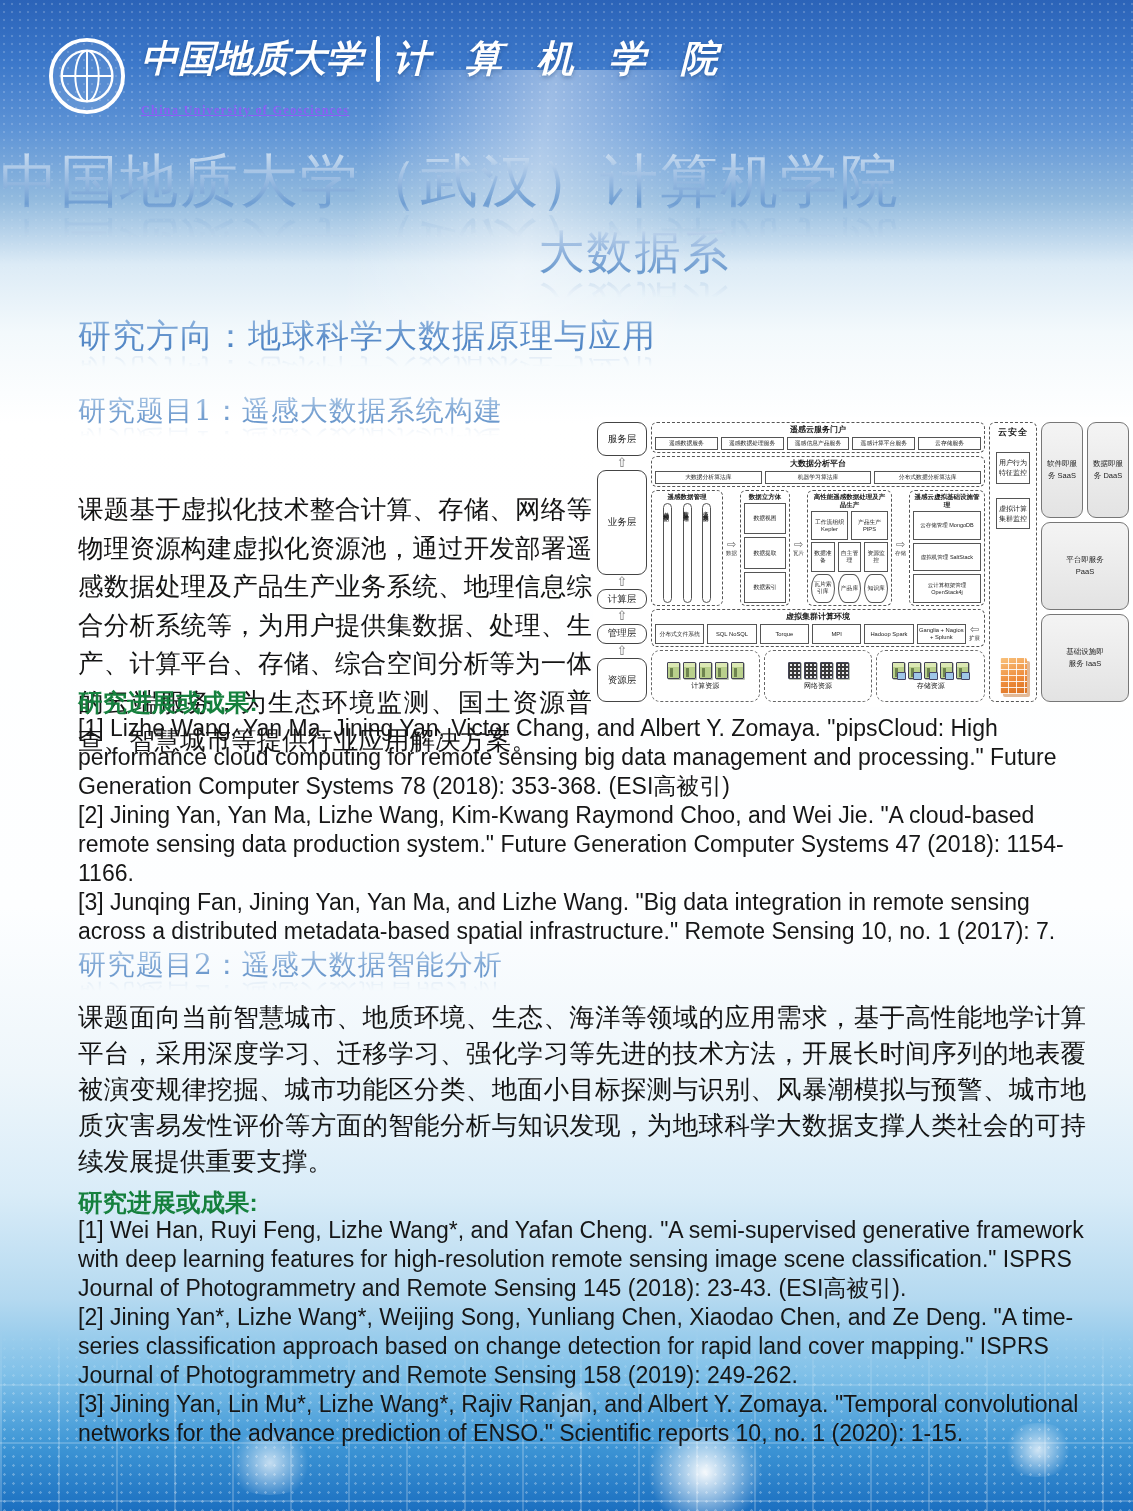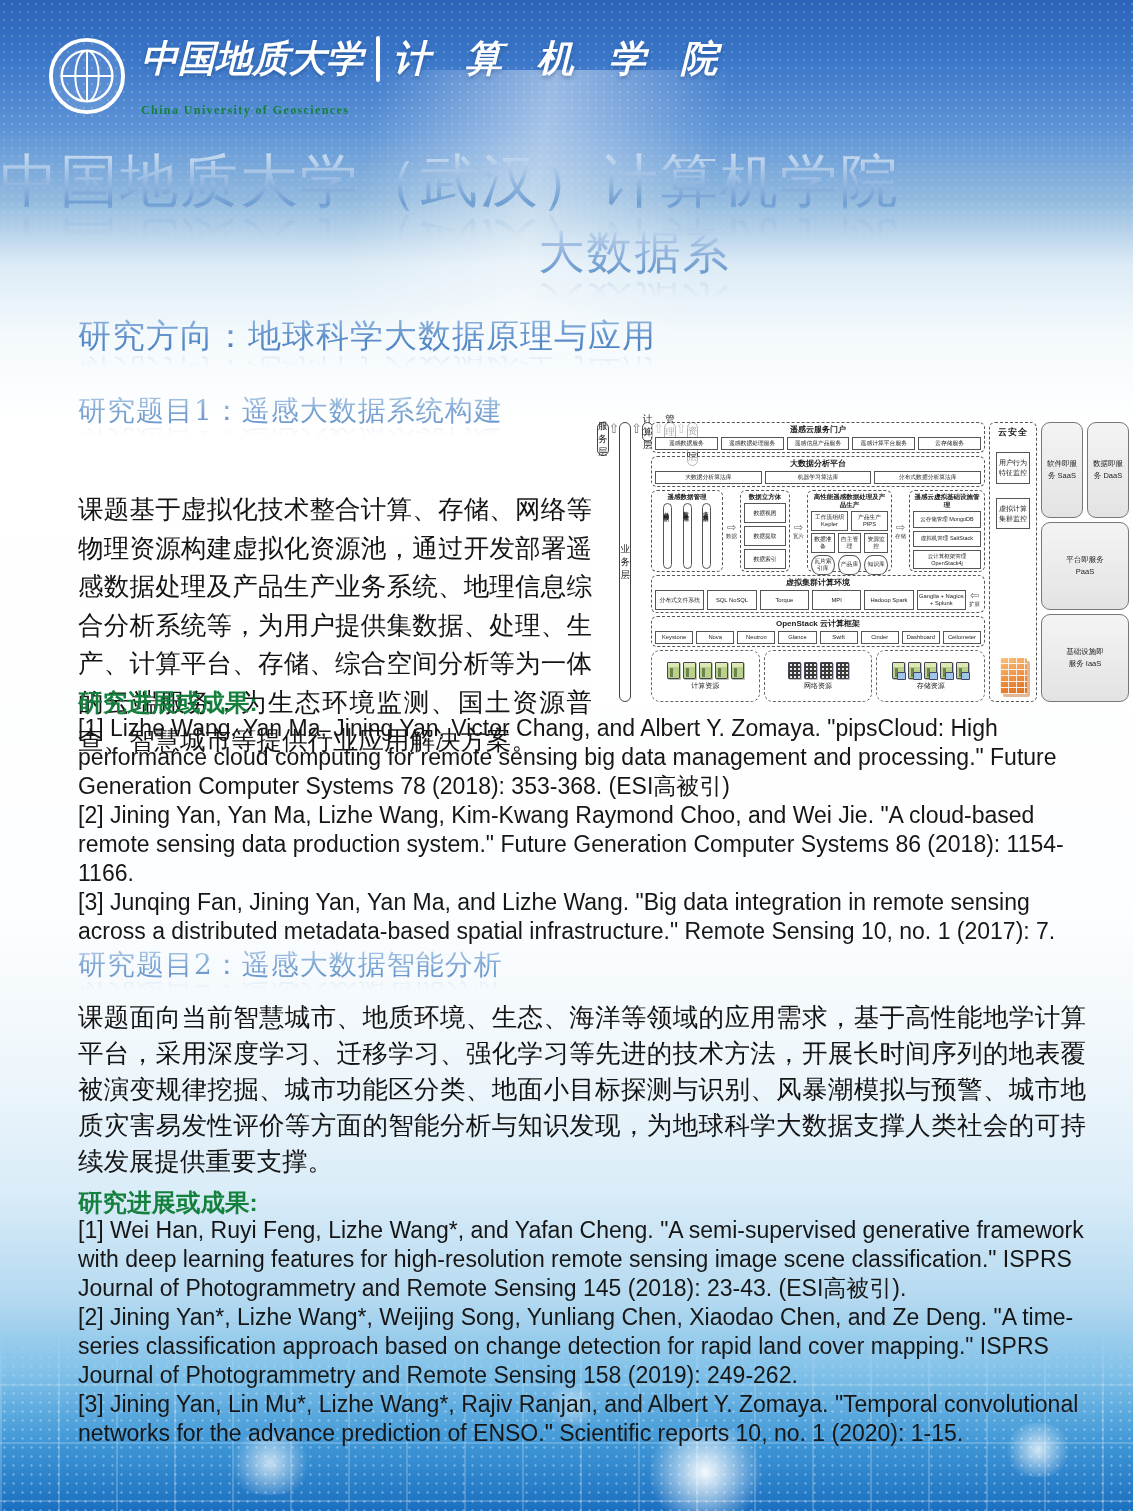--- a/index.html
+++ b/index.html
@@ -39,22 +39,22 @@
   .g4 { width:64px; height:40px; left:540px; bottom:86px; opacity:.55; }
 
   
   .logo-row { position:absolute; left:48px; top:34px; display:flex; align-items:center; gap:15px; }
   .emblem { width:78px; height:78px; flex:0 0 auto; }
   .logo-cn-row { display:flex; align-items:center; gap:13px; color:#fff;
     font-family:"DejaVu Serif","Liberation Serif",serif; font-style:italic; font-weight:bold;
     font-size:37px; text-shadow:0 2px 4px rgba(0,40,90,.35); white-space:nowrap; }
   .logo-divider { width:4px; height:46px; background:#fff; border-radius:2px; }
   .logo-school { letter-spacing:11px; }
-  .logo-en { color:#15803d; font-size:12px; font-weight:bold; letter-spacing:1.4px; margin-top:19px;
-    font-family:"Liberation Serif","DejaVu Serif",serif; }
+  .logo-en { color:#8b5cf6; font-size:12px; font-weight:bold; letter-spacing:1.4px; margin-top:19px;
+    font-family:"Liberation Serif","DejaVu Serif",serif;text-decoration:underline; }
 
   
   .grad-text { font-family:"DejaVu Serif","Liberation Serif",serif; font-weight:400;
     -webkit-background-clip:text; background-clip:text; color:transparent; }
   .main-title { position:absolute; left:0; right:0; top:143px; 
     font-size:58px; letter-spacing:2px;
     background-image:linear-gradient(180deg,#d9e7f5 0%,#9cbde2 45%,#6f9ed2 78%,#b7cfe9 100%);
     -webkit-box-reflect:below -16px linear-gradient(transparent 58%, rgba(0,0,0,.28)); }
   .sub-title { position:absolute; left:50%; top:222px; transform:translateX(calc(-50% + 68px));
     font-size:46px; letter-spacing:2px;
@@ -82,21 +82,21 @@
   .diagram { position:absolute; left:593px; top:417px; width:540px; height:290px;
     background:#fff; display:flex; gap:4px; padding:5px 4px; color:#1a1a1a;
     font-family:"Liberation Sans",sans-serif; }
   .dg-title { text-align:center; font-size:8px; font-weight:bold; line-height:1.25; }
   .dg-title.sm { font-size:6.5px; }
   .dg-group { border:1px dashed #555; border-radius:6px; padding:2px 3px; background:rgba(255,255,255,.6); }
   .dg-row { display:flex; gap:3px; margin-top:2px; min-width:0; }
   .dg-box { flex:1; border:1px solid #555; background:#fff; text-align:center; padding:2px 1px;
     font-size:5.8px; line-height:1.2; display:flex; align-items:center; justify-content:center; min-width:0; }
 
-  .dg-layers { width:50px; display:flex; flex-direction:row; text-align:center; }
+  .dg-layers { width:50px; display:flex; flex-direction:column; text-align:center; }
   .dg-layer { border:1px solid #444; border-radius:9px; background:#fff; font-size:9.5px;
     display:flex; align-items:center; justify-content:center; }
   .ly0 { height:34px; } .ly1 { flex:1; } .ly2,.ly3 { height:20px; } .ly4 { height:44px; }
   .dg-uparrow { font-size:13px; line-height:1.1; color:#777; }
 
   .dg-main { flex:1; display:flex; flex-direction:column; gap:3px; min-width:0; }
   .dg-mid { display:flex; gap:2px; flex:1; min-height:0; }
   .dg-mgmt { width:72px; display:flex; flex-direction:column; }
   .dg-vrow { display:flex; gap:3px; justify-content:space-evenly; flex:1; margin-top:2px; }
   .dg-vbox { writing-mode:vertical-rl; text-orientation:upright; border:1px solid #555; border-radius:6px;
@@ -290,33 +290,20 @@
               <div class="dg-box">Hadoop Spark</div>
               <div class="dg-box">Ganglia + Nagios + Splunk</div>
             </div>
           <div class="dg-arrow">
             <span class="ar">⇦</span>
             <span>扩展</span>
           </div>
         </div>
       </div>
 
-      <div class="dg-group">
-        <div class="dg-title">OpenStack 云计算框架</div>
-        <div class="dg-row">
-            <div class="dg-box">Keystone</div>
-            <div class="dg-box">Nova</div>
-            <div class="dg-box">Neutron</div>
-            <div class="dg-box">Glance</div>
-            <div class="dg-box">Swift</div>
-            <div class="dg-box">Cinder</div>
-            <div class="dg-box">Dashboard</div>
-            <div class="dg-box">Ceilometer</div>
-          </div>
-      </div>
 
       <div class="dg-res">
           <div class="res-group res-compute">
           <div class="res-icons">
               <span class="res-cube"></span>
               <span class="res-cube"></span>
               <span class="res-cube"></span>
               <span class="res-cube"></span>
               <span class="res-cube"></span>
             </div>
@@ -359,21 +346,21 @@
         <div class="dg-srv-box">数据即服务 DaaS</div>
       </div>
       <div class="dg-srv-box wide">平台即服务 PaaS</div>
       <div class="dg-srv-box wide">基础设施即服务 IaaS</div>
     </div>
   </div>
 
   <div class="results-label r1">研究进展或成果:</div>
   <div class="refs refs1">
       <p class="ref">[1] Lizhe Wang, Yan Ma, Jining Yan, Victor Chang, and Albert Y. Zomaya. "pipsCloud: High performance cloud computing for remote sensing big data management and processing." Future Generation Computer Systems 78 (2018): 353-368.  (ESI高被引)</p>
-      <p class="ref">[2] Jining Yan, Yan Ma, Lizhe Wang, Kim-Kwang Raymond Choo, and Wei Jie. "A cloud-based remote sensing data production system." Future Generation Computer Systems 86 (2018): 1154-1166.</p>
+      <p class="ref">[2] Jining Yan, Yan Ma, Lizhe Wang, Kim-Kwang Raymond Choo, and Wei Jie. "A cloud-based remote sensing data production system." Future Generation Computer Systems 47 (2018): 1154-1166.</p>
       <p class="ref">[3] Junqing Fan, Jining Yan, Yan Ma, and Lizhe Wang. "Big data integration in remote sensing across a distributed metadata-based spatial infrastructure." Remote Sensing 10, no. 1 (2017): 7.</p>
     </div>
 
   <h4 class="h-topic t2 grad-text">研究题目2：遥感大数据智能分析</h4>
   <p class="bodytext body2">课题面向当前智慧城市、地质环境、生态、海洋等领域的应用需求，基于高性能地学计算平台，采用深度学习、迁移学习、强化学习等先进的技术方法，开展长时间序列的地表覆被演变规律挖掘、城市功能区分类、地面小目标探测与识别、风暴潮模拟与预警、城市地质灾害易发性评价等方面的智能分析与知识发现，为地球科学大数据支撑人类社会的可持续发展提供重要支撑。</p>
 
   <div class="results-label r2">研究进展或成果:</div>
   <div class="refs refs2">
       <p class="ref">[1]  Wei Han, Ruyi Feng, Lizhe Wang*, and Yafan Cheng. "A semi-supervised generative framework with deep learning features for high-resolution remote sensing image scene classification." ISPRS Journal of Photogrammetry and Remote Sensing 145 (2018): 23-43. (ESI高被引).</p>
       <p class="ref">[2] Jining Yan*, Lizhe Wang*, Weijing Song, Yunliang Chen, Xiaodao Chen, and Ze Deng. "A time-series classification approach based on change detection for rapid land cover mapping." ISPRS Journal of Photogrammetry and Remote Sensing 158 (2019): 249-262.</p>

